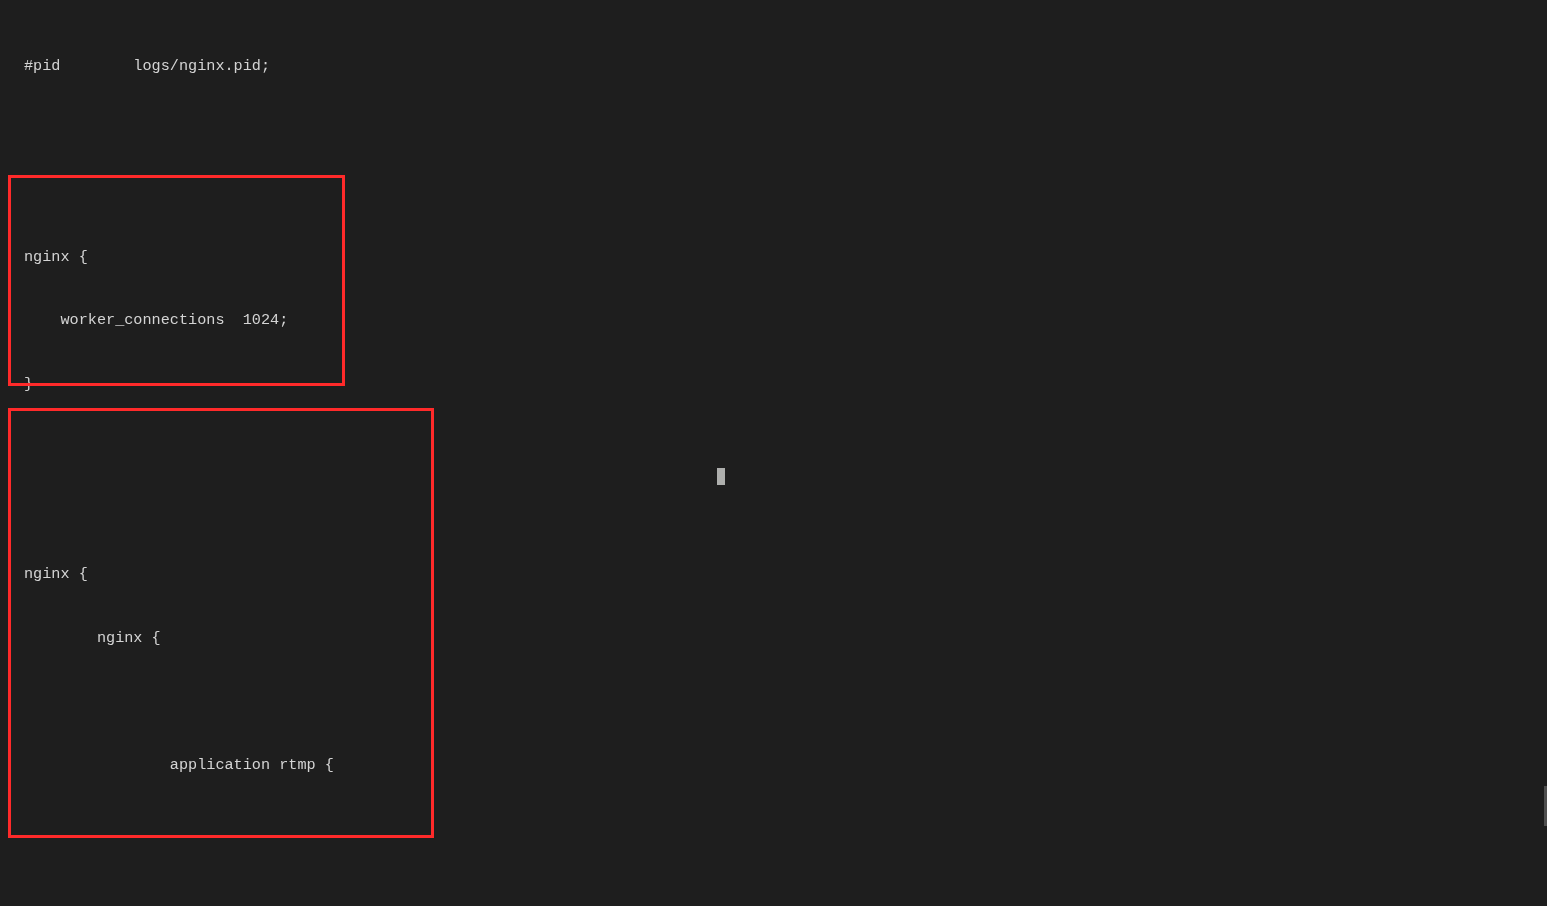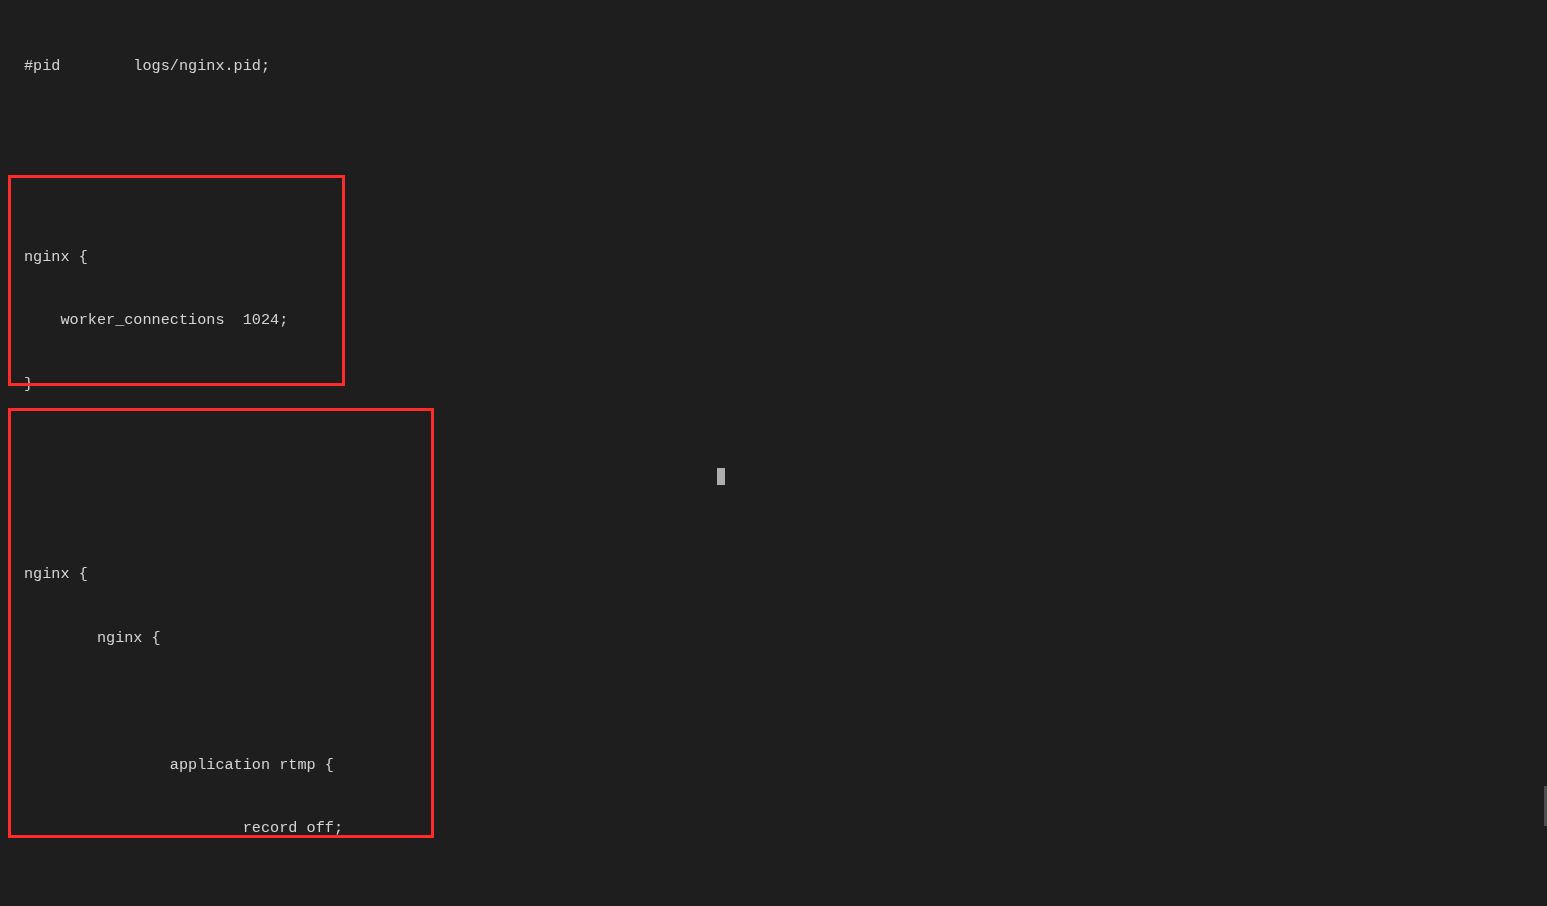--- a/index.html
+++ b/index.html
@@ -87,21 +87,20 @@
     <div class="code-line"><span></span>&nbsp;</div>
     <div class="code-line"><span>nginx {</span></div>
     <div class="code-line"><span>    worker_connections  1024;</span></div>
     <div class="code-line"><span>}</span></div>
     <div class="code-line"><span></span>&nbsp;</div>
     <div class="code-line"><span></span>&nbsp;</div>
     <div class="code-line"><span>nginx {</span></div>
     <div class="code-line"><span>        nginx {</span></div>
     <div class="code-line"><span></span>&nbsp;</div>
     <div class="code-line"><span>                application rtmp {</span></div>
-    <div class="code-line"><span>                        record off;</span></div>
     
     
     
     
     
     
     
     
     
     

